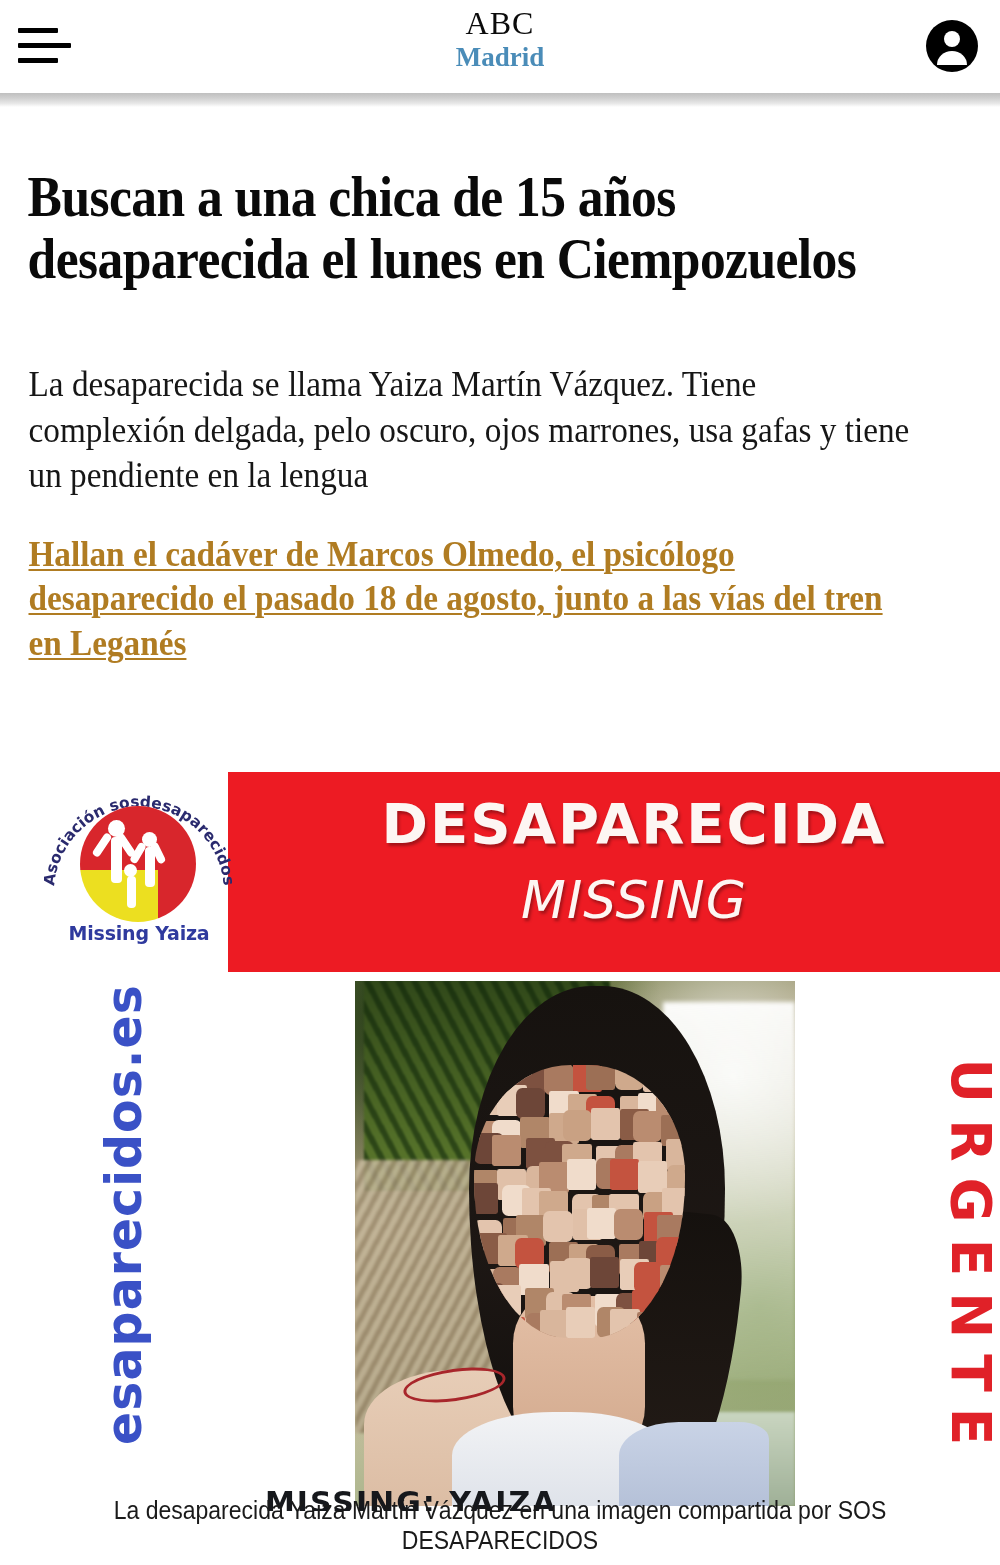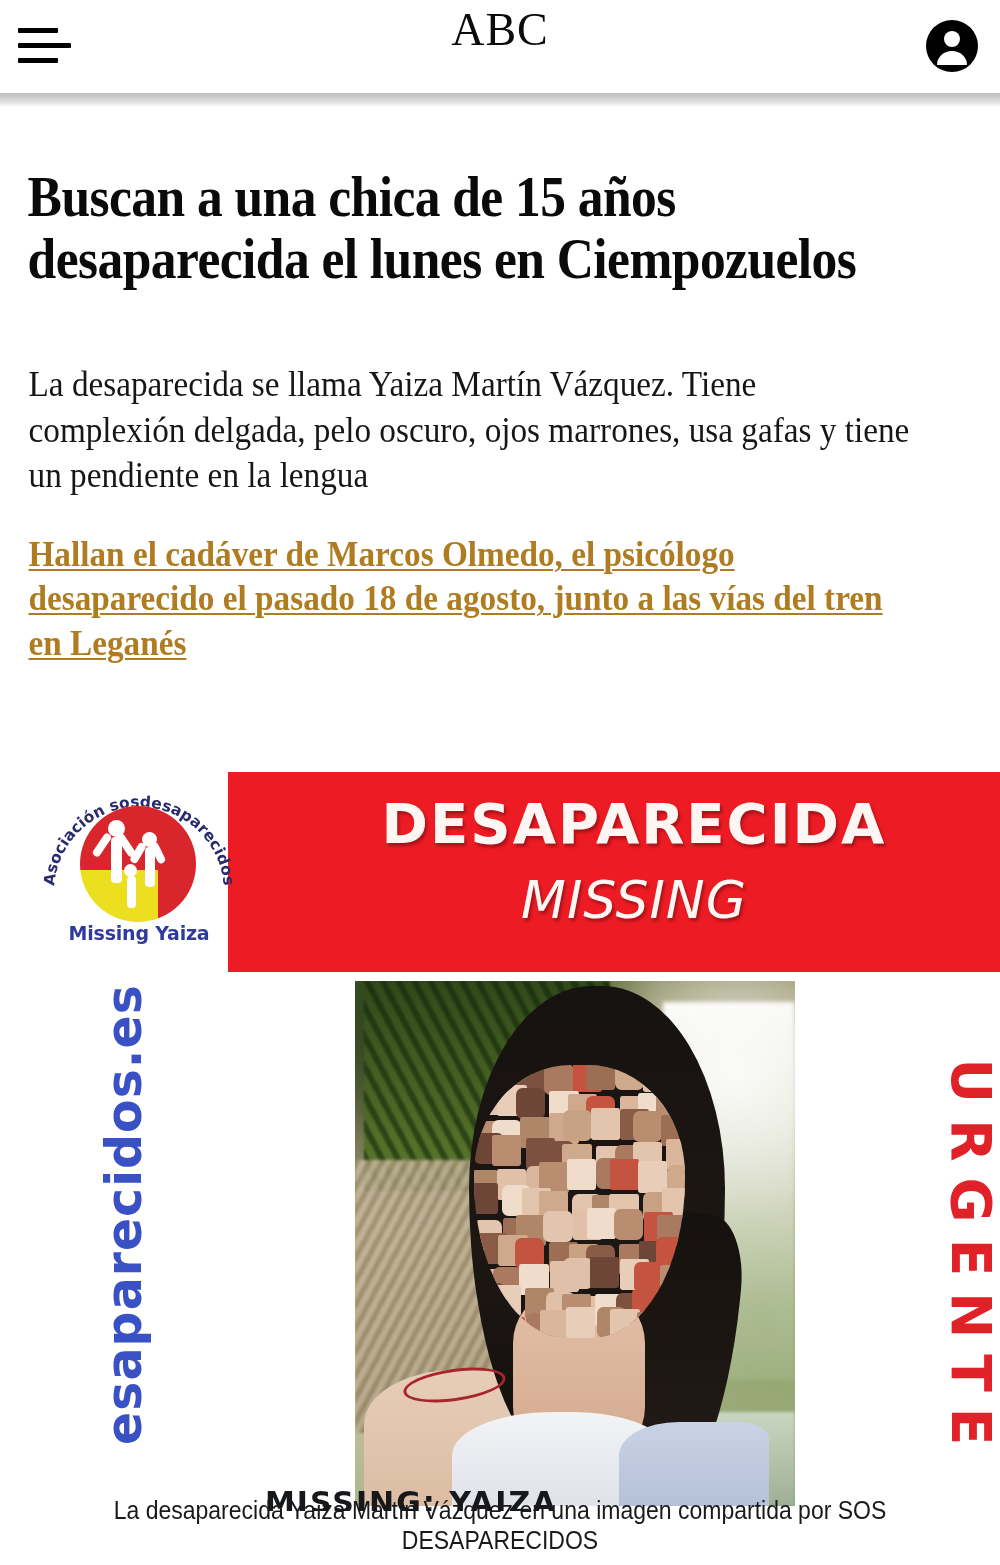--- a/index.html
+++ b/index.html
@@ -57,21 +57,21 @@
   .brand {
     position: absolute;
     left: 0; top: 0;
     width: 1000px;
     text-align: center;
     pointer-events: none;
   }
   .brand-main {
     display: block;
     font-family: "Liberation Serif", "DejaVu Serif", serif;
-    font-size: 46px;
+    font-size: 32px;
     font-weight: 400;
     letter-spacing: 1px;
     color: #0b0b0b;
     line-height: 1;
     padding-top: 7px;
     pointer-events: auto;
     cursor: pointer;
   }
   .brand-sub {
     display: block;
@@ -455,20 +455,21 @@
 <header class="site-header">
 
   <button class="hamburger" aria-label="menu">
     <span class="bar b1"></span>
     <span class="bar b2"></span>
     <span class="bar b3"></span>
   </button>
 
   <div class="brand">
     <span class="brand-main">ABC</span>
+    <span class="brand-sub">Madrid</span>
   </div>
 
   <button class="account-btn" aria-label="cuenta">
     <svg viewBox="0 0 56 56" width="56" height="56">
       <circle cx="28" cy="28" r="26" fill="#000000"></circle>
       <circle cx="28" cy="21" r="8" fill="#ffffff"></circle>
       <path d="M13 47 a15 14 0 0 1 30 0 z" fill="#ffffff"></path>
     </svg>
   </button>
 </header>

